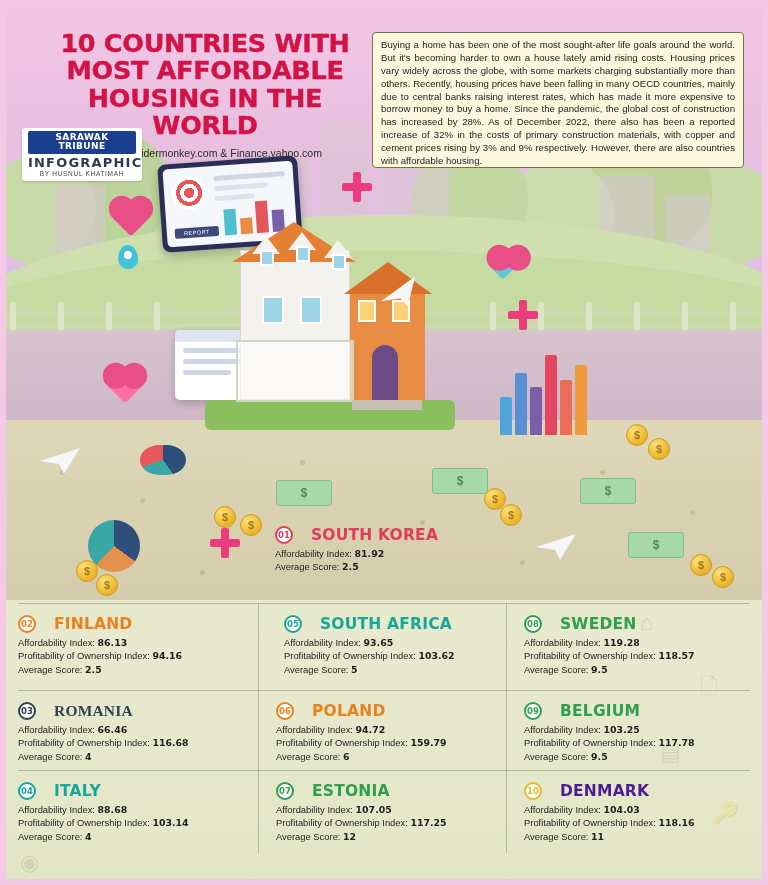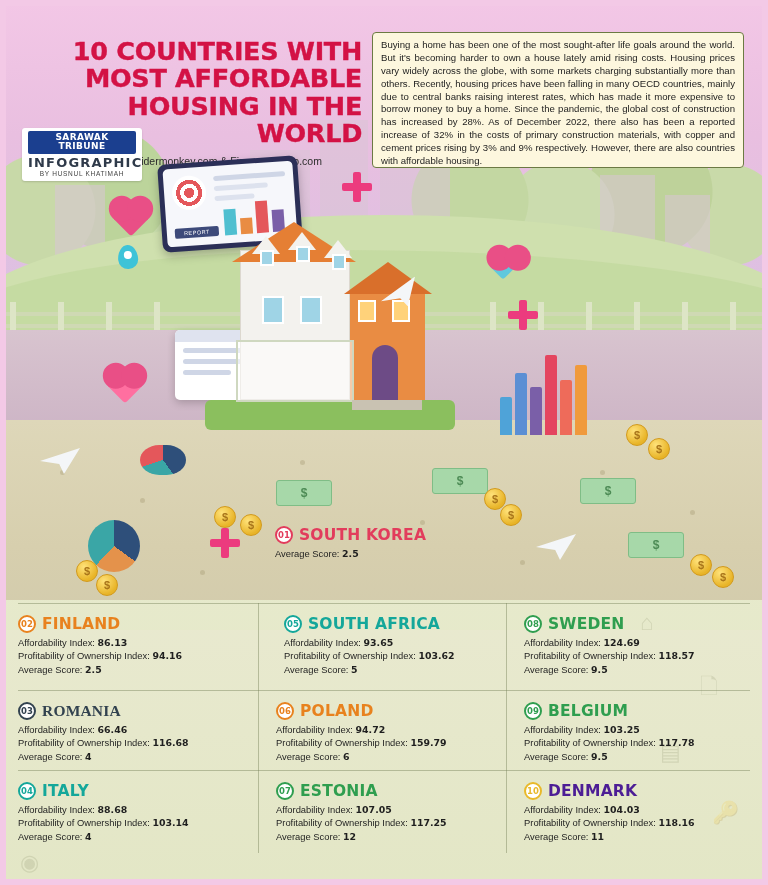--- a/index.html
+++ b/index.html
@@ -66,29 +66,28 @@
 
   
   .header-wrap {
     position: absolute; left: 0; top: 0; width: 768px; height: 175px;
   }
   .title-block {
     position: absolute; left: 40px; top: 30px; width: 330px;
     text-align: center;
   }
   .title-block h1 {
-    margin: 8px;
+    margin: 0;
     font-family: "DejaVu Sans", sans-serif;
     font-weight: bold;
     font-size: 25.5px;
     line-height: 1.07;
     letter-spacing: -0.3px;
     color: #d31245;
     text-transform: uppercase;
-    text-align: right;
     -webkit-text-stroke: 0.4px #d31245;
   }
   .title-src {
     margin-top: 8px;
     font-size: 10.5px;
     color: #2c2c2c;
   }
   .brand {
     position: absolute; left: 22px; top: 128px;
     width: 120px;
@@ -267,21 +266,21 @@
     font-size: 11px; font-weight:bold; color:#a9751a;
   }
 
   
   .lead-entry {
     position: absolute; left: 275px; top: 524px; width: 250px;
   }
   .entry {
     position: absolute; width: 240px;
   }
-  .entry-head { display: flex; align-items: center; gap: 6px; height: 22px; }
+  .entry-head { display: flex; align-items: center; gap: 18px; height: 22px; }
   .rank-badge {
     width: 18px; height: 18px; border-radius: 50%;
     border: 2px solid #e23c5c;
     color: #e23c5c;
     font-size: 8.5px; font-weight: bold;
     display: flex; align-items: center; justify-content: center;
     background: #fff;
     flex: 0 0 auto;
     font-family: "DejaVu Sans", sans-serif;
   }
@@ -479,20 +478,22 @@
     <div class="coin" style="left:76px;top:560px;"></div>
     <div class="coin" style="left:96px;top:574px;"></div>
   </div>
 
   <div class="lead-entry">
     <div class="entry-head">
       <div class="rank-badge">01</div>
       <div class="country c-red">SOUTH KOREA</div>
     </div>
     <div class="stats">
+      <div><span>Affordability Index:</span>
+        <b>81.92</b></div>
       <div><span>Average Score:</span>
         <b>2.5</b></div>
     </div>
   </div>
 
   <div class="bottom-panel">
     <span class="bg-icon" style="left:640px;top:10px;">⌂</span>
     <span class="bg-icon" style="left:700px;top:70px;">🗋</span>
     <span class="bg-icon" style="left:660px;top:140px;">▤</span>
     <span class="bg-icon" style="left:712px;top:200px;">🔑</span>
@@ -595,21 +596,21 @@
     </div>
   </div>
 
   <div class="entry" style="left:524px;top:613px;">
     <div class="entry-head">
       <div class="rank-badge green">08</div>
       <div class="country c-green">SWEDEN</div>
     </div>
     <div class="stats">
       <div><span>Affordability Index:</span>
-        <b>124.69</b></div>
+        <b>119.28</b></div>
       <div><span>Profitability of Ownership Index:</span>
         <b>118.57</b></div>
       <div><span>Average Score:</span>
         <b>9.5</b></div>
     </div>
   </div>
 
   <div class="entry" style="left:524px;top:700px;">
     <div class="entry-head">
       <div class="rank-badge green">09</div>

